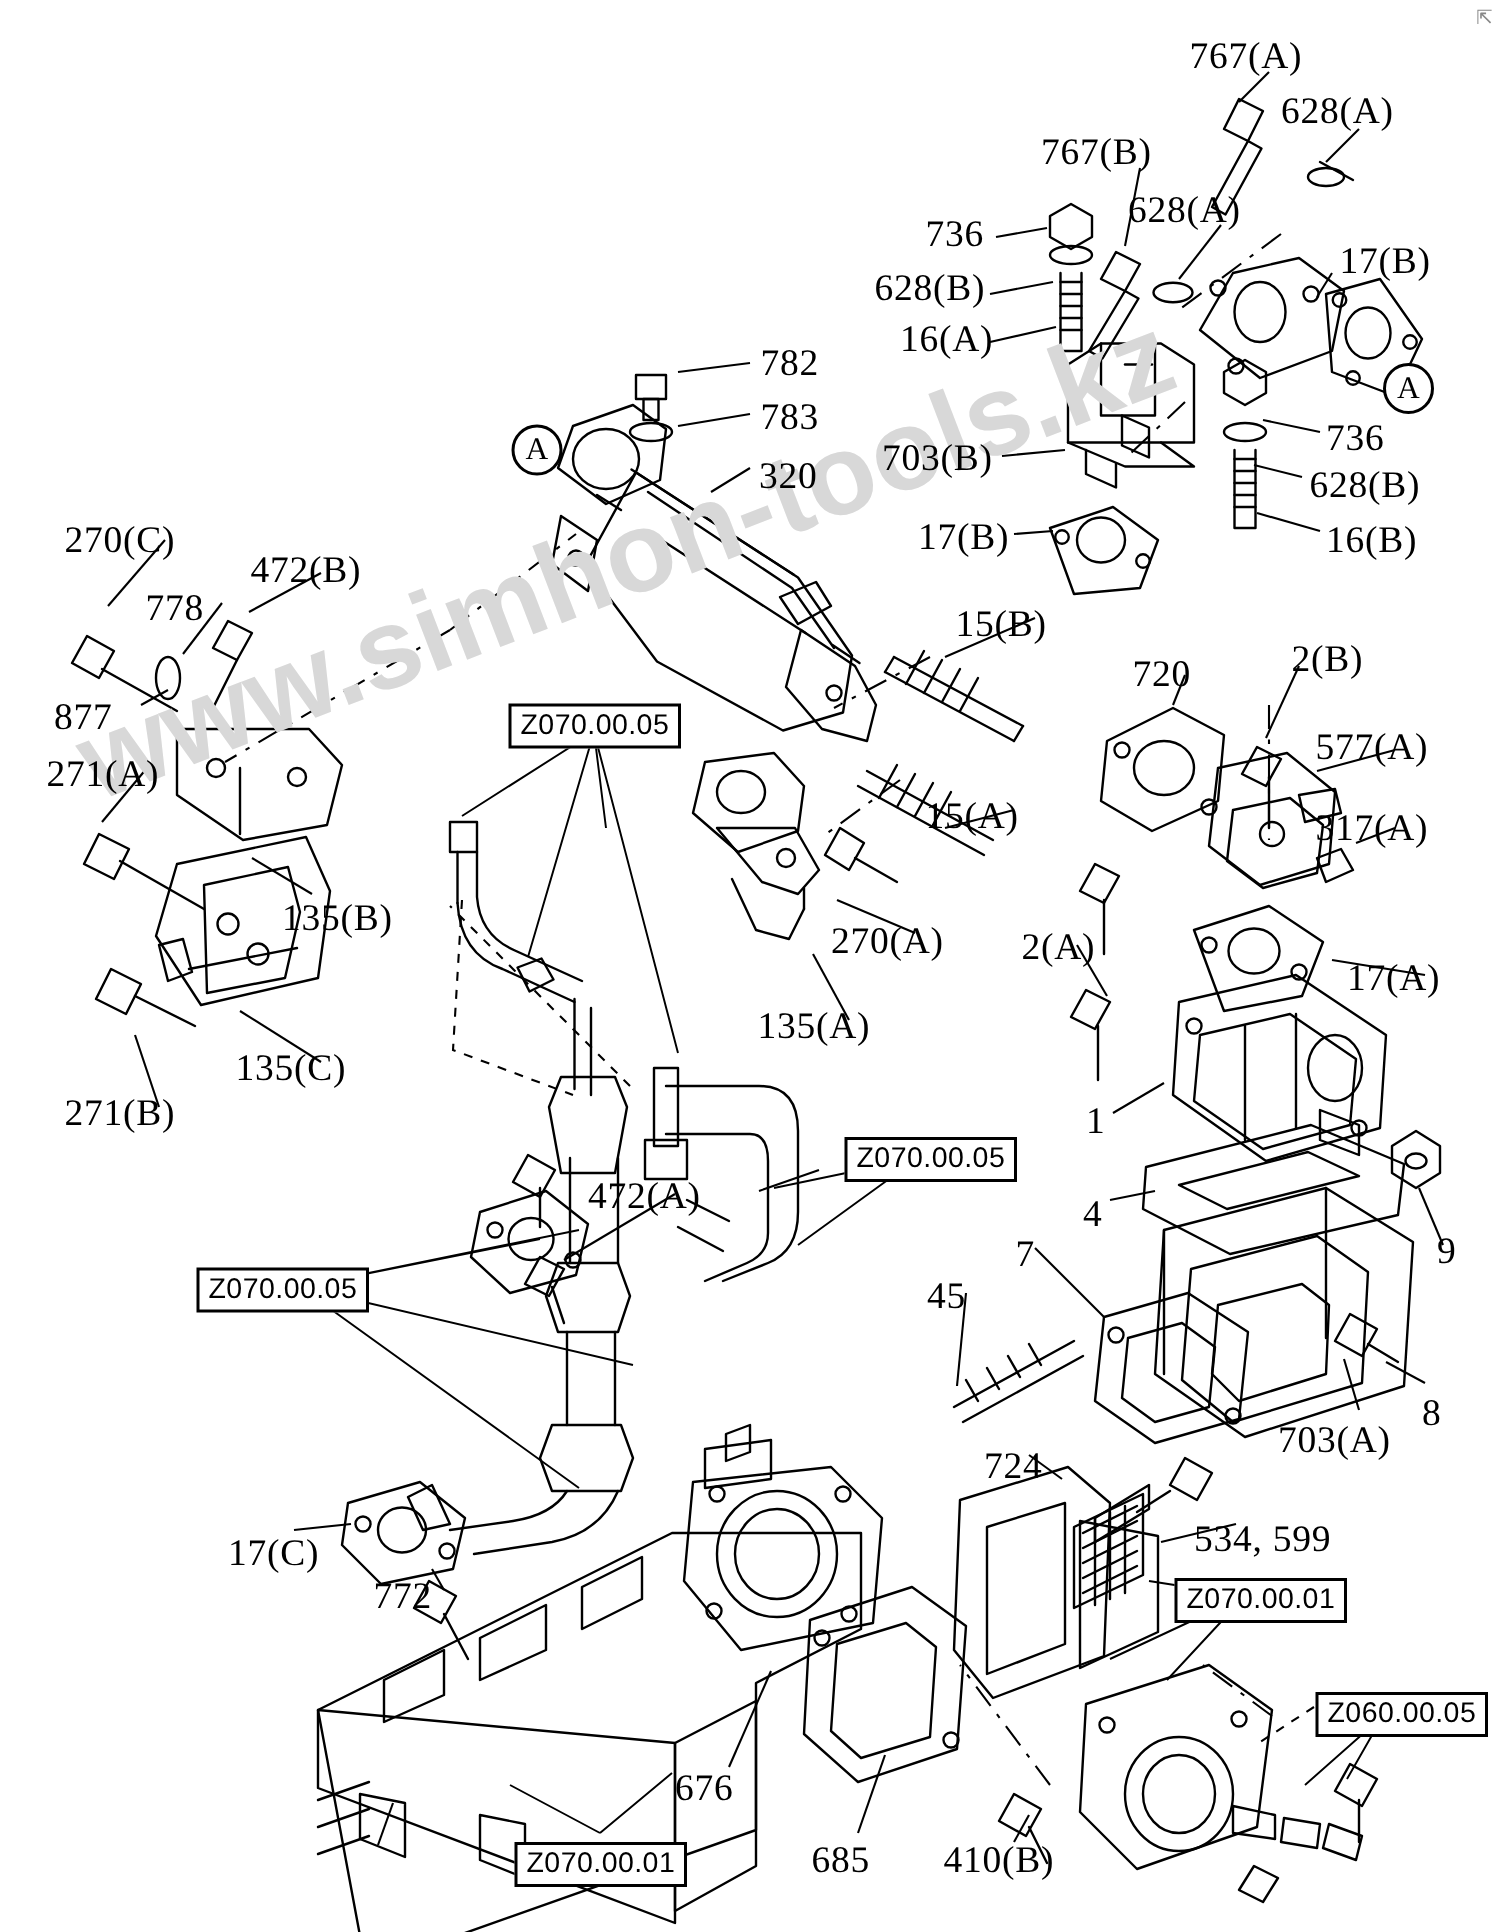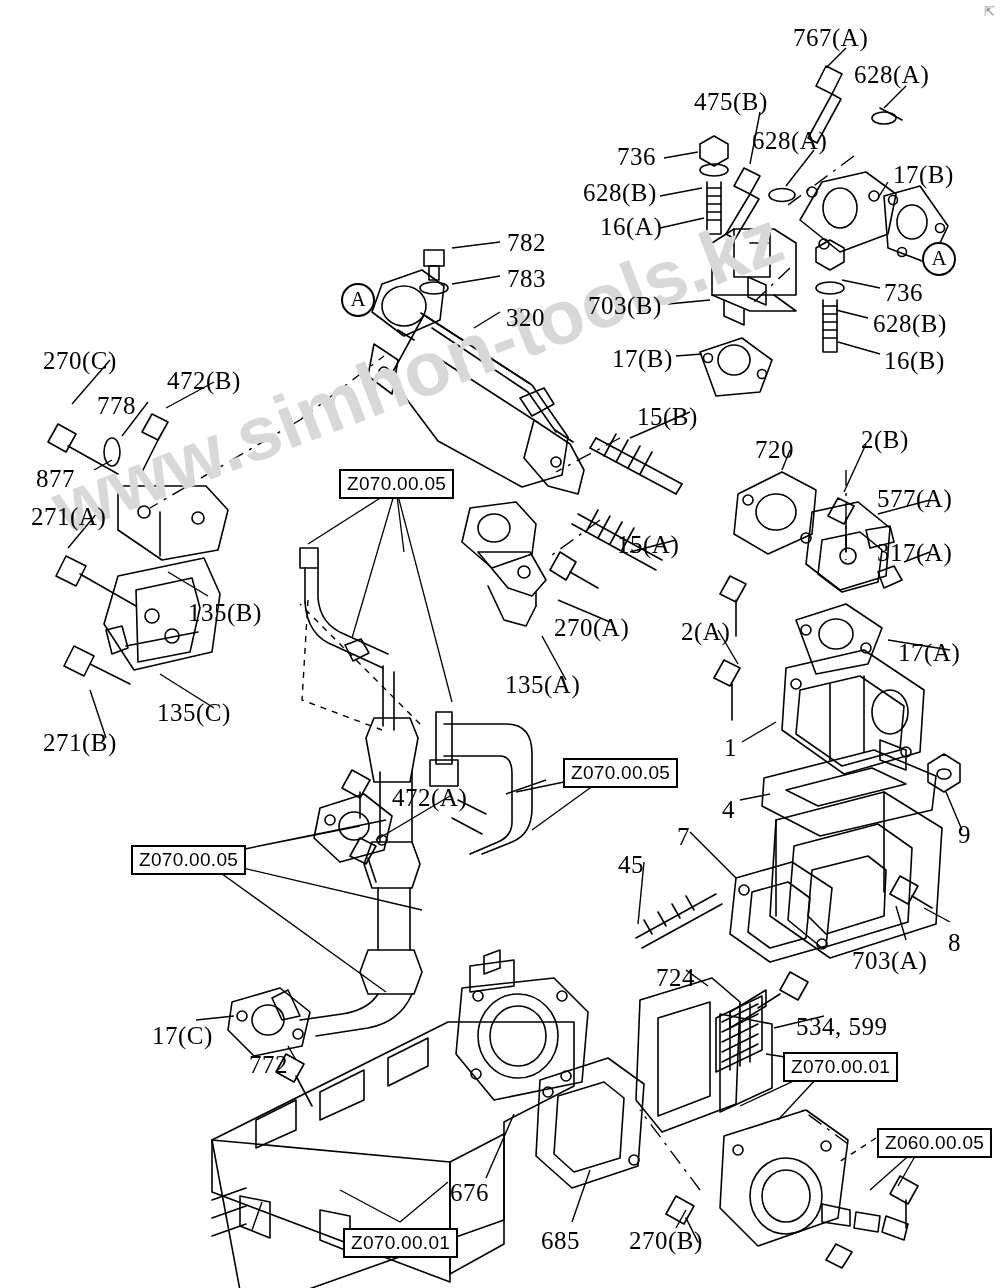--- a/index.html
+++ b/index.html
@@ -350,21 +350,21 @@
       <path d="M830 1064 l-64 -10 M830 1064 l-90 42 M830 1064 l-52 56"></path>
       <path d="M400 1222 l-60 -32 M400 1222 l48 -40"></path>
       <path d="M922 1144 l-52 46 M922 1144 l-24 42"></path>
     </g>
   </svg>
 
   <div class="wm">www.simhon-tools.kz</div>
 
   <div class="lbl" style="left:793px;top:25px">767(A)</div>
   <div class="lbl" style="left:854px;top:62px">628(A)</div>
-  <div class="lbl" style="left:694px;top:89px">475(B)</div>
+  <div class="lbl" style="left:694px;top:89px">767(B)</div>
   <div class="lbl" style="left:752px;top:128px">628(A)</div>
   <div class="lbl" style="left:617px;top:144px">736</div>
   <div class="lbl" style="left:893px;top:162px">17(B)</div>
   <div class="lbl" style="left:583px;top:180px">628(B)</div>
   <div class="lbl" style="left:600px;top:214px">16(A)</div>
   <div class="lbl" style="left:884px;top:280px">736</div>
   <div class="lbl" style="left:588px;top:293px">703(B)</div>
   <div class="lbl" style="left:873px;top:311px">628(B)</div>
   <div class="lbl" style="left:884px;top:348px">16(B)</div>
   <div class="lbl" style="left:612px;top:346px">17(B)</div>
@@ -396,21 +396,21 @@
   <div class="lbl" style="left:618px;top:852px">45</div>
   <div class="lbl" style="left:948px;top:930px">8</div>
   <div class="lbl" style="left:852px;top:948px">703(A)</div>
   <div class="lbl" style="left:392px;top:785px">472(A)</div>
   <div class="lbl" style="left:152px;top:1023px">17(C)</div>
   <div class="lbl" style="left:249px;top:1052px">772</div>
   <div class="lbl" style="left:656px;top:965px">724</div>
   <div class="lbl" style="left:796px;top:1014px">534, 599</div>
   <div class="lbl" style="left:450px;top:1180px">676</div>
   <div class="lbl" style="left:541px;top:1228px">685</div>
-  <div class="lbl" style="left:629px;top:1228px">270(B)</div>
+  <div class="lbl" style="left:629px;top:1228px">410(B)</div>
 
   <div class="boxlbl" style="left:339px;top:469px">Z070.00.05</div>
   <div class="boxlbl" style="left:563px;top:758px">Z070.00.05</div>
   <div class="boxlbl" style="left:131px;top:845px">Z070.00.05</div>
   <div class="boxlbl" style="left:783px;top:1052px">Z070.00.01</div>
   <div class="boxlbl" style="left:877px;top:1128px">Z060.00.05</div>
   <div class="boxlbl" style="left:343px;top:1228px">Z070.00.01</div>
 
   <div class="circ" style="left:341px;top:283px">A</div>
   <div class="circ" style="left:922px;top:242px">A</div>

